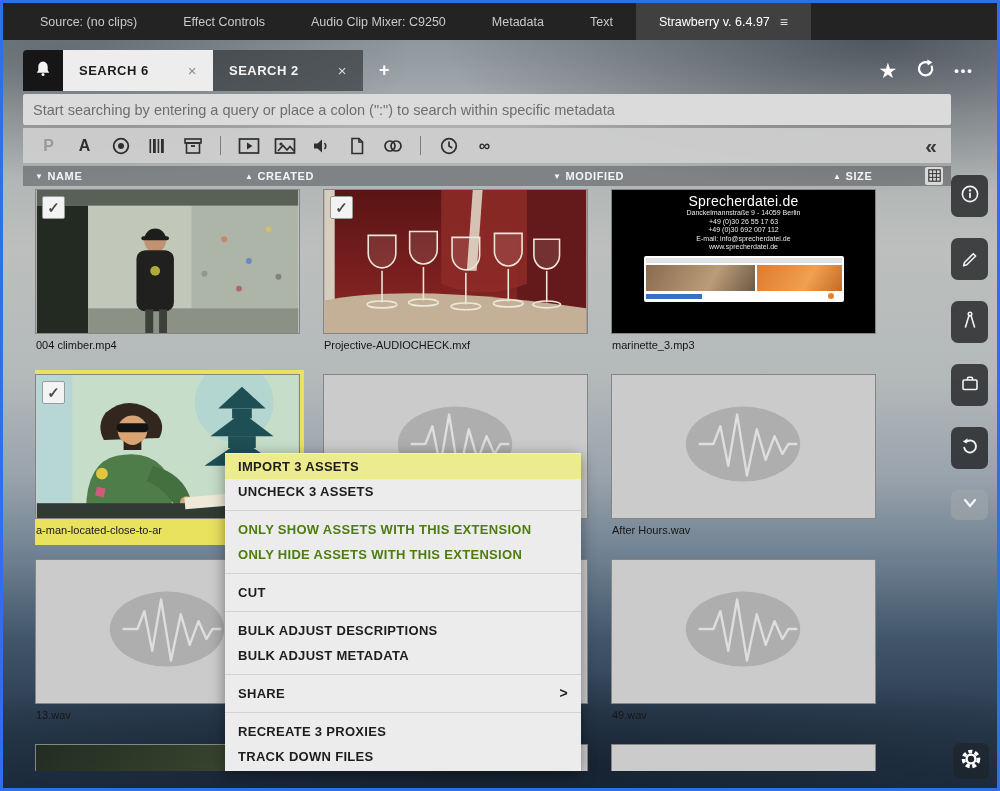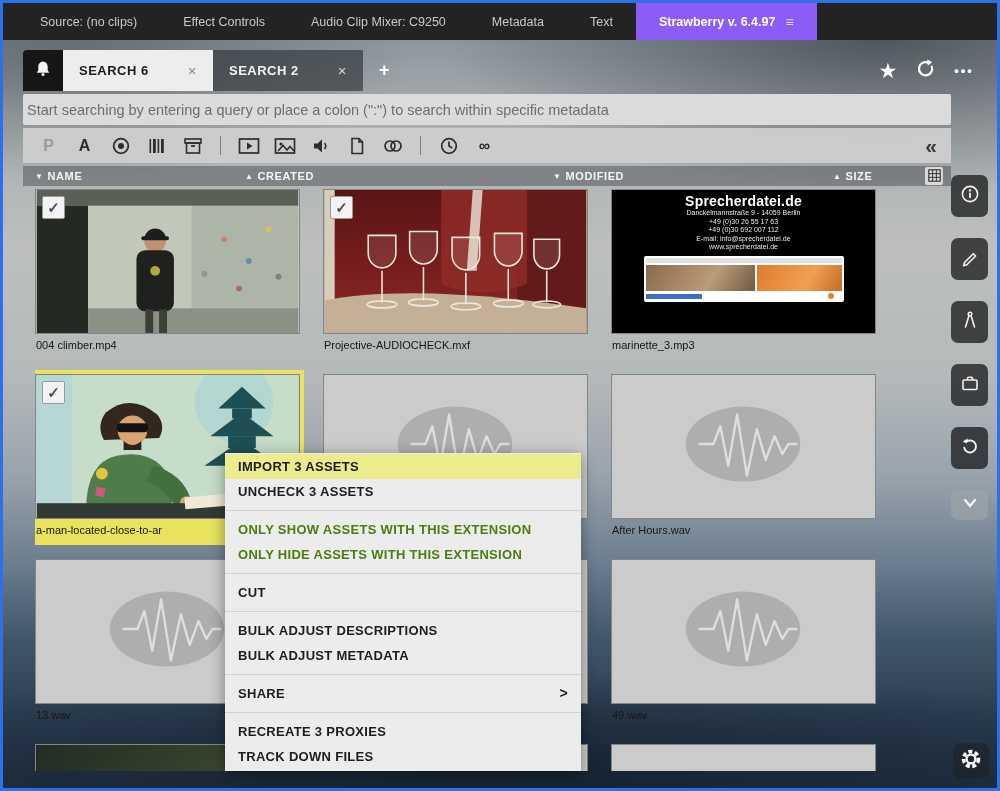--- a/index.html
+++ b/index.html
@@ -2,21 +2,21 @@
 <html><head>
 <meta charset="utf-8">
 <style>
   *{margin:0;padding:0;box-sizing:border-box}
   html,body{width:1000px;height:791px;overflow:hidden;background:#000;font-family:"Liberation Sans",sans-serif}
   .frame{position:relative;width:1000px;height:791px;border:3px solid #2f6fe8;background:#15181c;overflow:hidden}
 
   
   .topbar{position:absolute;top:0;left:0;right:0;height:37px;background:#232323;display:flex;align-items:stretch;padding-left:14px;z-index:3}
   .toptab{display:flex;align-items:center;gap:10px;padding:0 23px;font-size:12.5px;color:#c9c9c9;white-space:nowrap}
-  .toptab.active{background:#8b5cf6;color:#fff;font-weight:bold}
+  .toptab.active{background:#404040;color:#fff;font-weight:normal}
   .toptab .pm{font-size:14px;color:#dedede}
 
   
   .photo{position:absolute;left:0;right:0;top:37px;bottom:0;
     background:linear-gradient(180deg,#8e979f 0%,#a9aeb0 10%,#bcbfbd 28%,#b4b9ba 45%,#9aa4ad 58%,#6b7d8e 70%,#42566a 80%,#2c3e52 90%,#1f2f41 100%)}
   .photo::before{content:"";position:absolute;inset:0;
     background:radial-gradient(620px 220px at 88% 0%,rgba(28,33,43,.55),transparent 70%),
                radial-gradient(500px 180px at 6% 2%,rgba(45,52,58,.45),transparent 70%),
                radial-gradient(900px 120px at 50% 97%,rgba(10,18,28,.5),transparent 80%)}
 
@@ -29,21 +29,21 @@
   .stab .x{font-size:15px;font-weight:normal;color:#8a8a8a;padding:2px 6px}
   .stab.inactive .x{color:#d8d8d8}
   .addtab{color:#fff;font-size:18px;font-weight:bold;display:flex;align-items:center;padding:0 16px}
   .tr-spacer{flex:1}
   .hbtn{display:flex;align-items:center;justify-content:center;width:38px;color:#fff}
   .hbtn .glyph{font-size:21px;line-height:1}
   .hbtn .dots{font-size:13px;letter-spacing:2px;font-weight:bold}
 
   
   .searchrow{position:absolute;top:91px;left:20px;width:928px;height:31px;z-index:2}
-  .searchrow input{width:100%;height:100%;border:0;outline:none;background:#dbdbdb;border-radius:2px;padding:0 4px;font-size:14.5px;color:#3c3c3c;font-family:"Liberation Sans",sans-serif}
+  .searchrow input{width:100%;height:100%;border:0;outline:none;background:#dbdbdb;border-radius:2px;padding:0 10px;font-size:14.5px;color:#3c3c3c;font-family:"Liberation Sans",sans-serif}
   .searchrow input::placeholder{color:#6e6e6e}
 
   
   .toolbar{position:absolute;top:125px;left:20px;width:928px;height:35px;background:rgba(206,206,206,.95);display:flex;align-items:center;padding:0 10px;gap:5px;z-index:2}
   .tbtn{width:31px;height:26px;display:flex;align-items:center;justify-content:center;color:#2e2e2e}
   .tbtn.letter{font-size:16px;font-weight:bold}
   .tbtn.letter.dim{color:#9a9a9a}
   .tsep{width:1px;height:19px;background:#7e7e7e;margin:0 7px}
   .tb-spacer{flex:1}
   .collapse{font-size:21px;color:#3a3a3a;font-weight:bold;padding-right:4px}
@@ -60,21 +60,21 @@
   .cell{position:relative;width:265px}
   .cell.selected{background:#e9e25e;outline:4px solid #e9e25e}
   .thumb{position:relative;width:265px;height:145px;border:1px solid #858585;overflow:hidden;background:#cbcbcb}
   .thumb svg{display:block;width:100%;height:100%}
   .thumb.darkvid{background:linear-gradient(135deg,#232c22 0%,#39462f 55%,#1d2620 100%)}
   .label{height:22px;line-height:22px;font-size:11px;color:#161616;white-space:nowrap;overflow:hidden;padding-left:1px}
   .cb{position:absolute;top:6px;left:6px;width:23px;height:23px;background:#f3f3f3;border:1px solid #9a9a9a;border-radius:2px;display:flex;align-items:center;justify-content:center;font-size:15px;font-weight:bold;color:#4c4c4c;z-index:1}
 
   
   .thumb.sd{background:#000;color:#fff;text-align:center;padding-top:3px}
-  .sd-title{font-size:14px;font-weight:bold;letter-spacing:.2px}
+  .sd-title{font-size:14px;font-weight:normal;letter-spacing:.2px}
   .sd-line{font-size:7px;line-height:8.5px;color:#e9e9e9}
   .sd-web{width:200px;height:46px;background:#fff;margin:4px auto 0;border-radius:2px;padding:2px;display:flex;flex-direction:column}
   .sd-head{height:5px;background:#e2e2e2;margin-bottom:2px}
   .sd-imgs{flex:1;display:flex;gap:2px}
   .sd-img1{flex:1.3;background:linear-gradient(120deg,#8a6a4e,#bb9c78 60%,#6e5a44)}
   .sd-img2{flex:1;background:linear-gradient(120deg,#e07a2e,#f0a050 60%,#c56a28)}
   .sd-foot{height:7px;display:flex;align-items:center;margin-top:2px}
   .sd-blue{width:56px;height:5px;background:#3a6fc4}
   .sd-dot{width:6px;height:6px;border-radius:50%;background:#e8822a;margin-left:auto;margin-right:8px}
 

